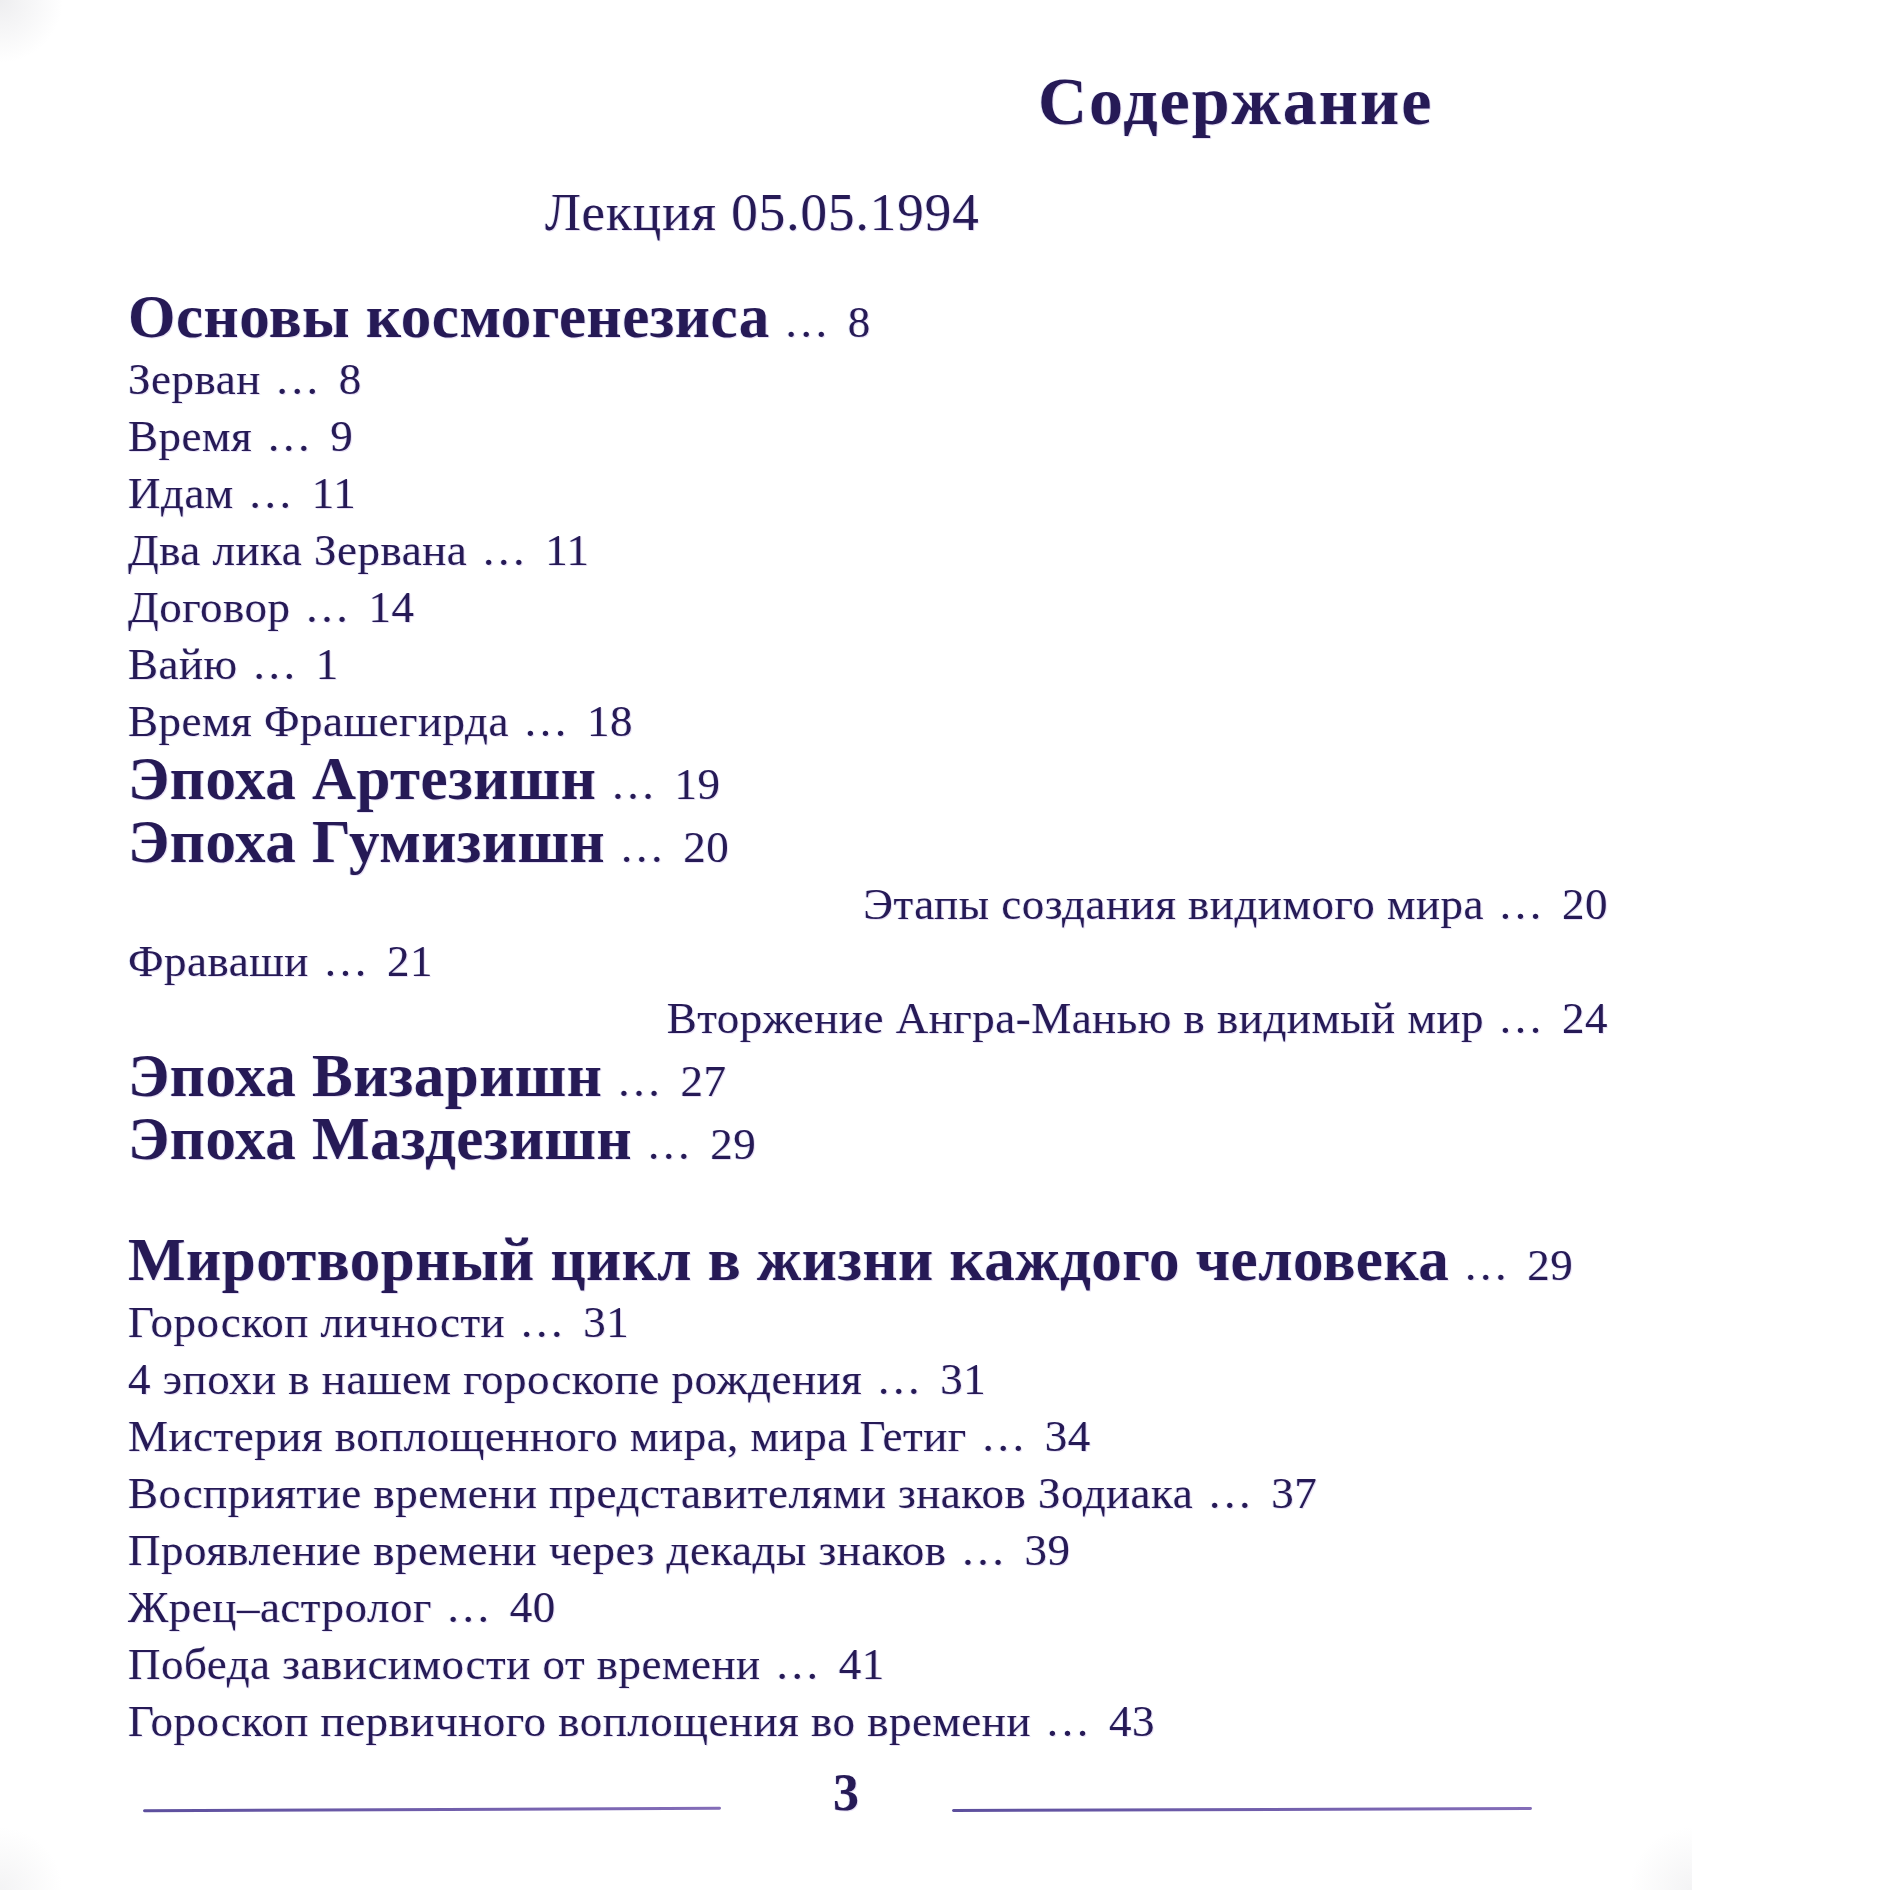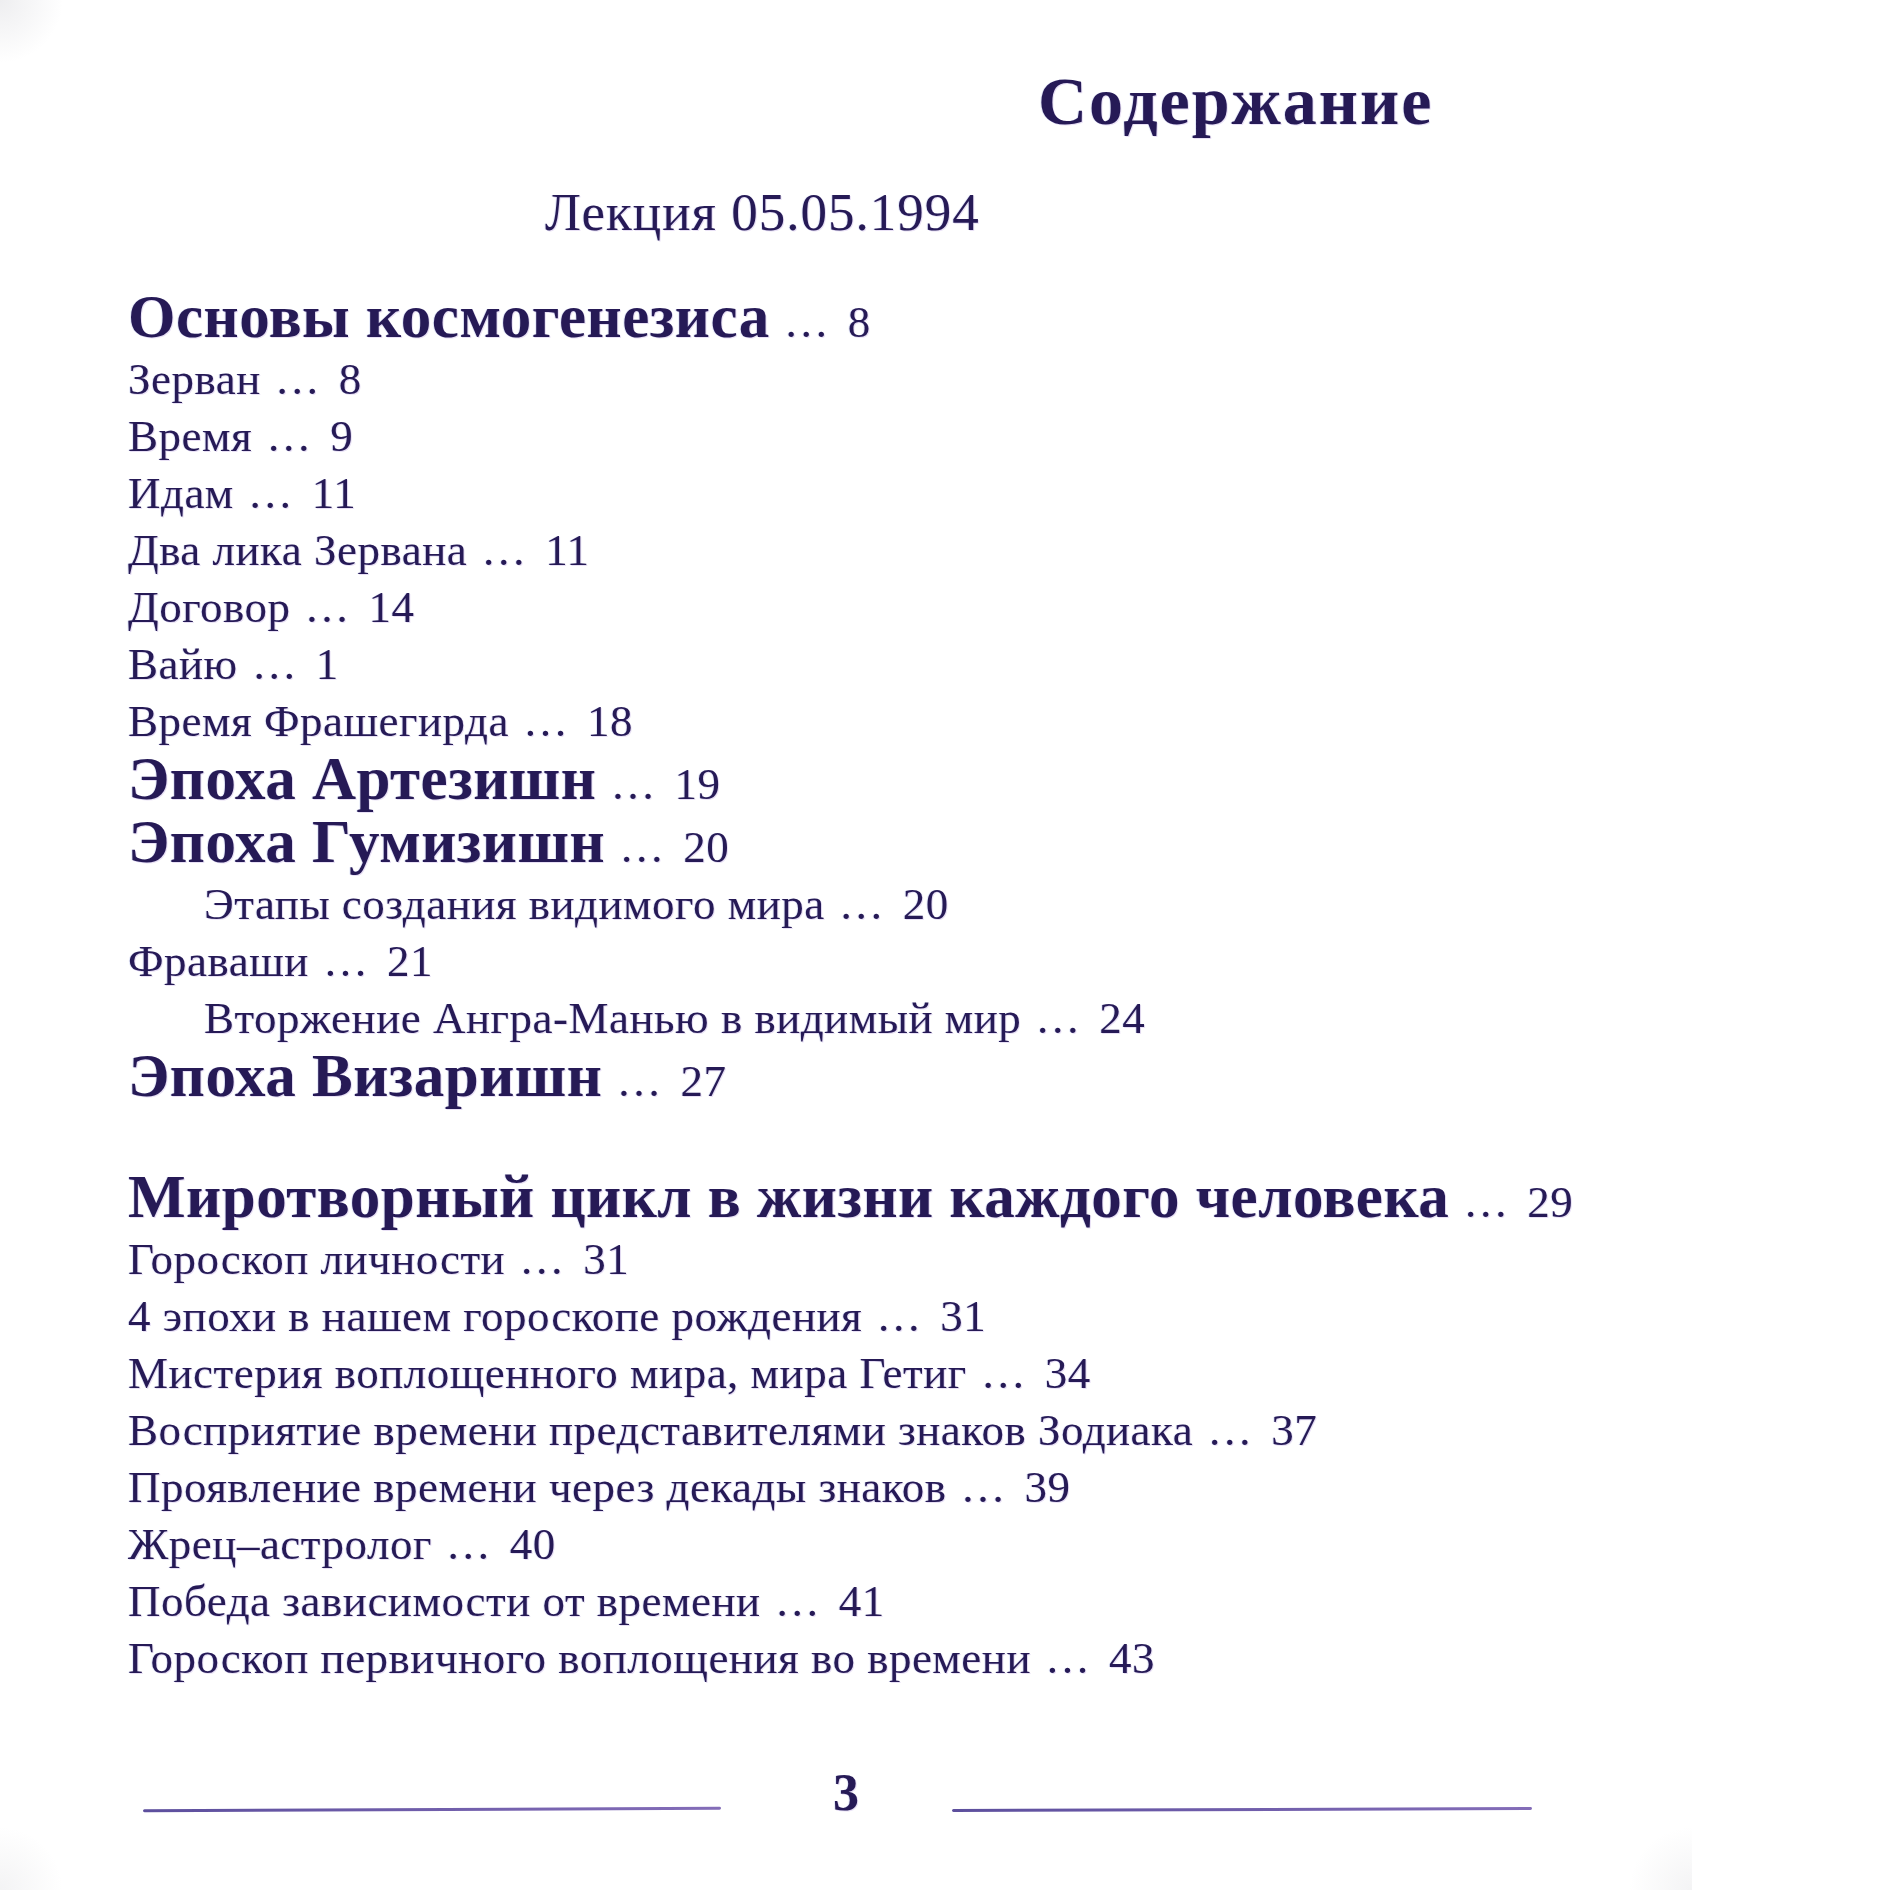--- a/index.html
+++ b/index.html
@@ -36,21 +36,21 @@
   .toc {
     position:absolute; left:128px; top:288px; width:1480px;
   }
   .row {
     font-size:45px; line-height:57px;
     white-space:nowrap; letter-spacing:0.5px;
   }
   .row .lbl { }
   .row.b .lbl { font-weight:700; font-size:61px; }
   .row.bp .pg { font-weight:400; }
-  .row.ind { padding-left:76px; }
+  .row.ind { padding-left:76px;text-align:right; }
   .row.gap { margin-top:58px; }
   .dots { margin-left:14px; margin-right:12px; letter-spacing:7px; }
   .footer-page-number {
     position:absolute; left:806px; top:1763px; width:80px;
     text-align:center;
     font-size:52px; font-weight:700;
   }
   .rule {
     position:absolute; top:1808px; height:3px;
     background:linear-gradient(90deg, rgba(64,48,140,0.85), rgba(90,60,160,0.75));
@@ -105,20 +105,23 @@
     </div>
     <div class="row ink">
       <span class="lbl">Фраваши</span><span class="dots">…</span><span class="pg">21</span>
     </div>
     <div class="row ind ink">
       <span class="lbl">Вторжение Ангра-Манью в видимый мир</span><span class="dots">…</span><span class="pg">24</span>
     </div>
     <div class="row b bp ink">
       <span class="lbl">Эпоха Визаришн</span><span class="dots">…</span><span class="pg">27</span>
     </div>
+    <div class="row b bp ink">
+      <span class="lbl">Эпоха Маздезишн</span><span class="dots">…</span><span class="pg">29</span>
+    </div>
     <div class="row b bp gap ink">
       <span class="lbl">Миротворный цикл в жизни каждого человека</span><span class="dots">…</span><span class="pg">29</span>
     </div>
     <div class="row ink">
       <span class="lbl">Гороскоп личности</span><span class="dots">…</span><span class="pg">31</span>
     </div>
     <div class="row ink">
       <span class="lbl">4 эпохи в нашем гороскопе рождения</span><span class="dots">…</span><span class="pg">31</span>
     </div>
     <div class="row ink">

